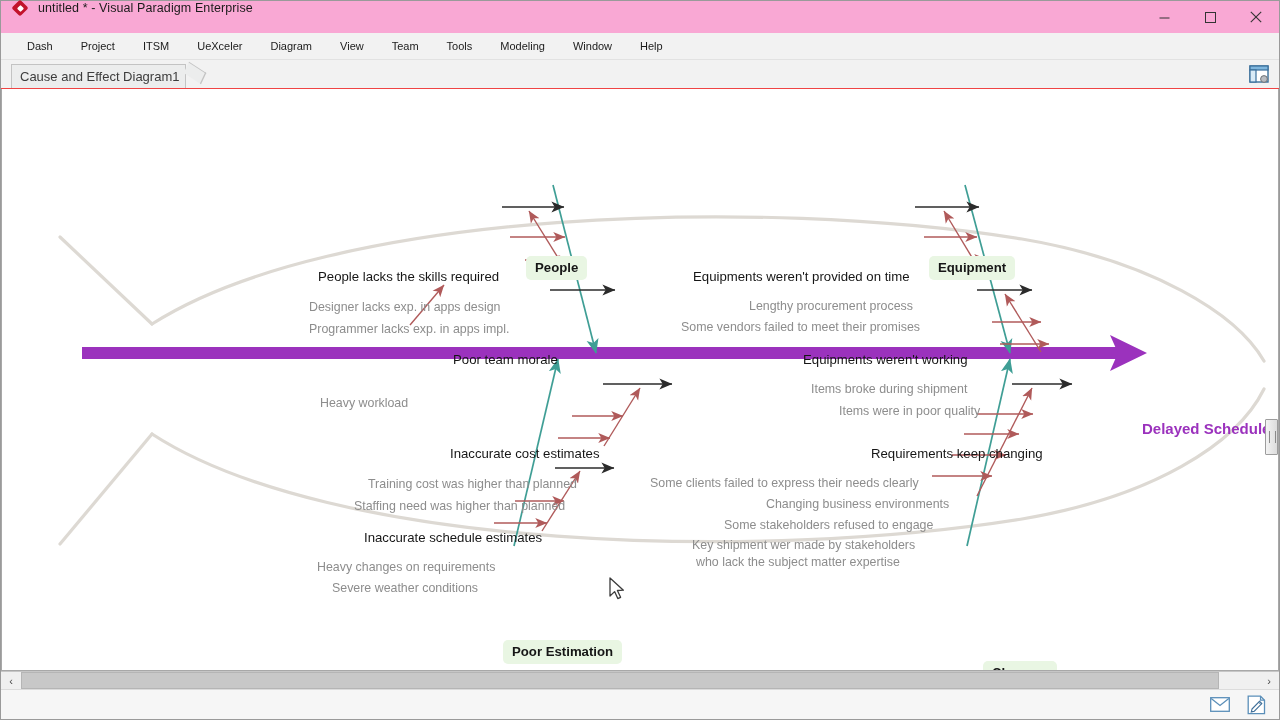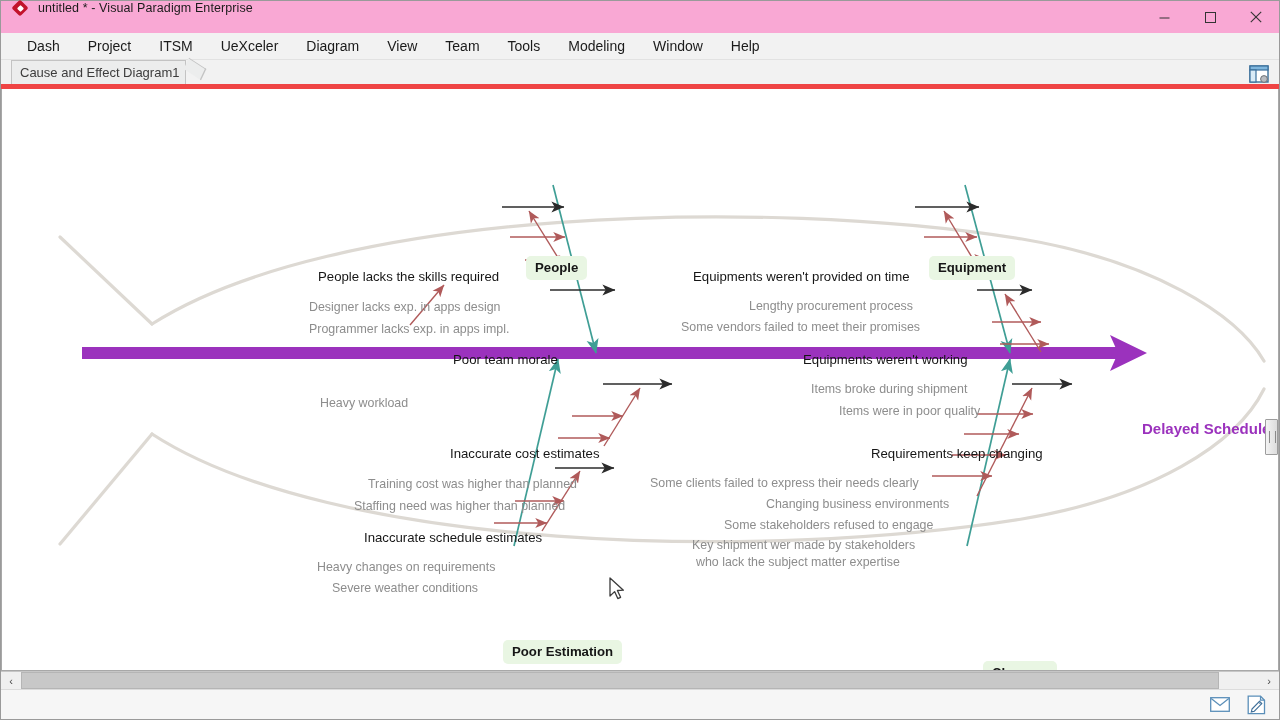--- a/index.html
+++ b/index.html
@@ -71,32 +71,32 @@
   .menubar {
     height: 27px;
     background: #f2f2f2;
     border-bottom: 1px solid #e2e2e2;
     display: flex;
     align-items: center;
     padding-left: 12px;
     flex: 0 0 auto;
   }
   .menuitem {
-    font-size: 14px;
+    font-size: 11px;
     color: #1b1b1b;
     padding: 3px 14px;
     white-space: nowrap;
     border-radius: 2px;
   }
 
   
   .tabstrip {
     height: 29px;
     background: #f2f2f2;
-    border-bottom: 5px solid #ef4444;
+    border-bottom: 1px solid #ef4444;
     display: flex;
     align-items: flex-end;
     position: relative;
     flex: 0 0 auto;
   }
   .tab {
     position: relative;
     height: 24px;
     margin-left: 10px;
     display: flex;

